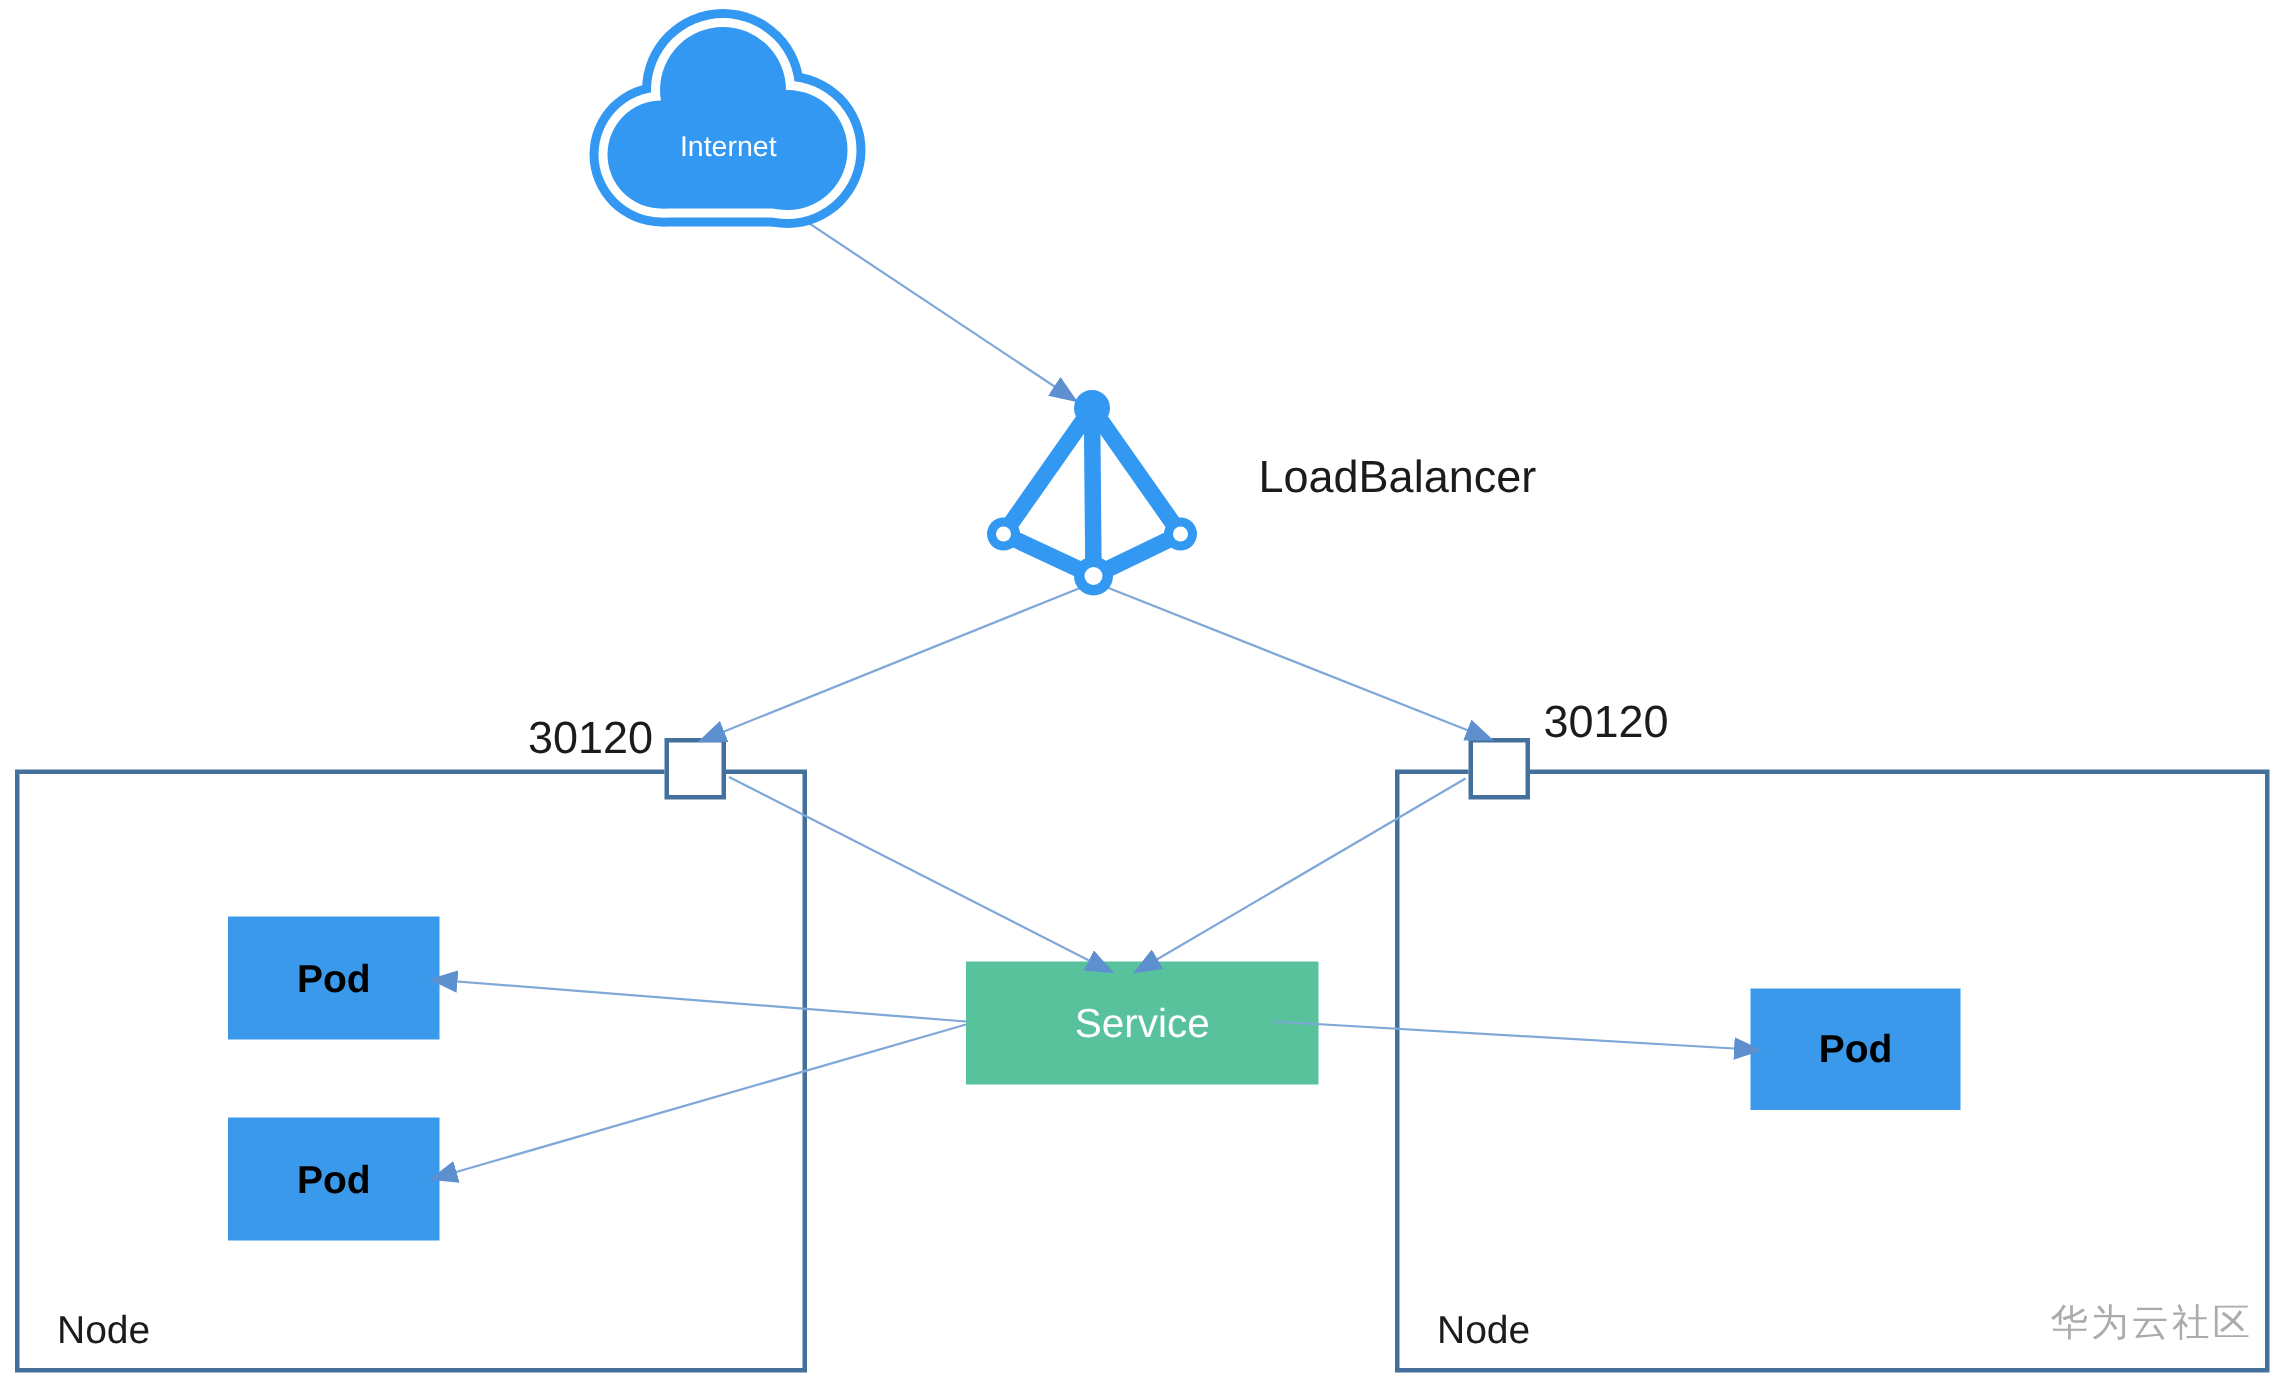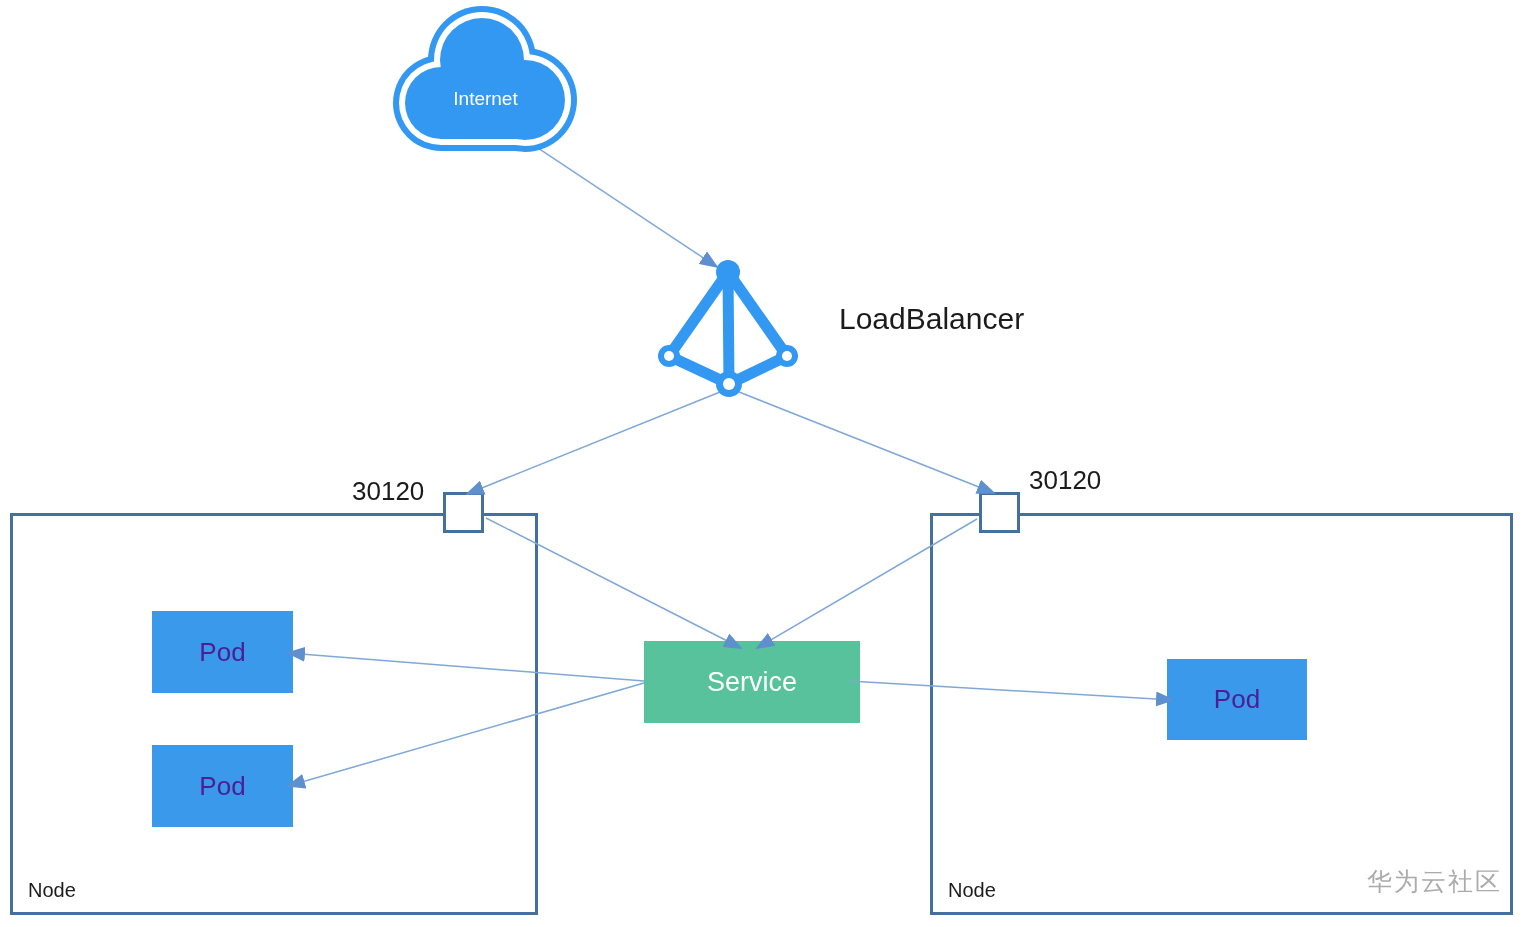--- a/index.html
+++ b/index.html
@@ -21,23 +21,23 @@
   .node-box {
     position: absolute;
     border: 3px solid var(--node-border, #44709D);
     background: transparent;
     z-index: 1;
   }
   #node-left  { left: 10px;  top: 513px; width: 528px; height: 402px; }
   #node-right { left: 930px; top: 513px; width: 583px; height: 402px; }
   .node-label {
     position: absolute;
-    left: 15px;
+    left: 25px;
     bottom: 10px;
-    font-size: 20px;
+    font-size: 26px;
     color: var(--text-dark, #1b1b1b);
   }
   .watermark {
     position: absolute;
     right: 8px;
     bottom: 14px;
     font-size: 25px;
     color: var(--watermark-gray, #ABABAB);
     letter-spacing: 2px;
     font-family: Liberation Mono, monospace;
@@ -50,48 +50,49 @@
     height: 41px;
     background: #ffffff;
     border: 3px solid var(--node-border, #44709D);
     z-index: 2;
   }
   #port-left  { left: 443px; top: 492px; }
   #port-right { left: 979px; top: 492px; }
 
   .port-label {
     position: absolute;
-    font-size: 26px;
+    font-size: 30px;
     color: var(--text-dark, #1b1b1b);
     z-index: 4;
   }
   #port-label-left  { left: 352px;  top: 476px; }
   #port-label-right { left: 1029px; top: 465px; }
 
   
   .pod-box {
     position: absolute;
     background: var(--pod-blue, #3A99EA);
-    color: #4c1d95;
+    color: #000000;
     font-size: 26px;
     display: flex;
     align-items: center;
     justify-content: center;
     z-index: 2;
+    font-weight: bold;
   }
   #pod-left-1 { left: 152px;  top: 611px; width: 141px; height: 82px; }
   #pod-left-2 { left: 152px;  top: 745px; width: 141px; height: 82px; }
   #pod-right-1 { left: 1167px; top: 659px; width: 140px; height: 81px; }
 
   
   .service-box {
     position: absolute;
     left: 644px;
     top: 641px;
-    width: 216px;
+    width: 235px;
     height: 82px;
     background: var(--service-green, #57C29B);
     color: #ffffff;
     font-size: 27px;
     display: flex;
     align-items: center;
     justify-content: center;
     z-index: 2;
   }
 

